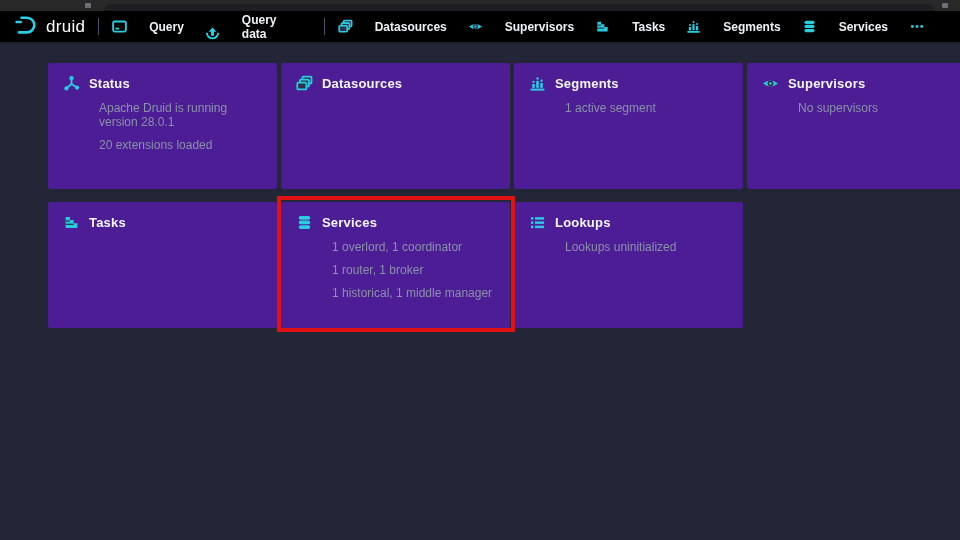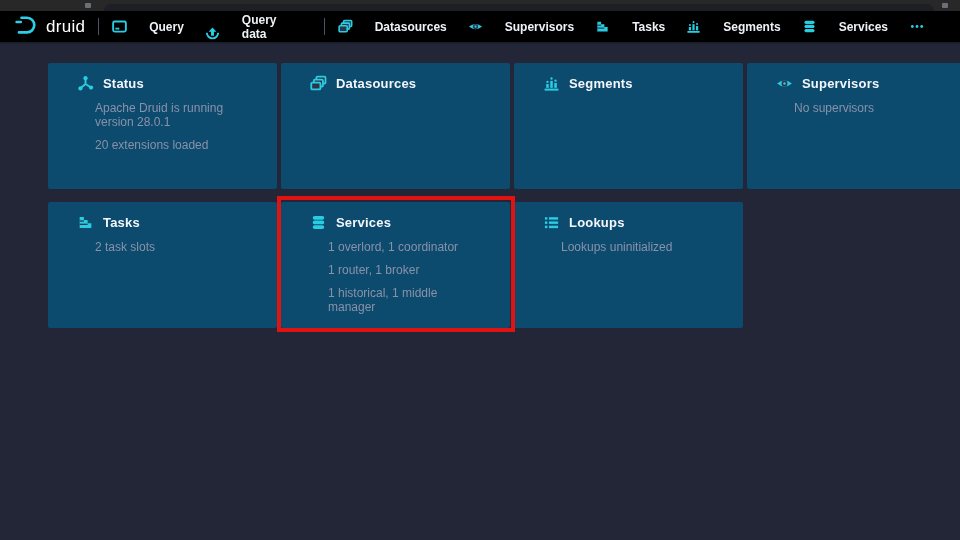--- a/index.html
+++ b/index.html
@@ -44,30 +44,30 @@
 
   
   .main { position: absolute; top: 42px; left: 0; right: 0; bottom: 0; }
   .grid {
     padding: 21px 0 0 48px;
     display: grid;
     grid-template-columns: repeat(4, 229px);
     column-gap: 4px; row-gap: 13px;
   }
   .card {
-    background: #0c4a6e;
+    background: #4c1d95;
     height: 126px;
     border-radius: 2px;
-    padding: 12px 29px;
+    padding: 12px 15px;
     box-sizing: border-box;
     cursor: pointer;
   }
   .card-head { display: flex; align-items: center; gap: 9px; }
   .card-title { color: #f3f6fb; font-size: 13px; font-weight: 700; letter-spacing: .2px; }
-  .card-line { margin-top: 9px; margin-left: 18px; color: #8a92a8; font-size: 12px; }
+  .card-line { margin-top: 9px; margin-left: 36px; color: #8a92a8; font-size: 12px; }
   .card-line:empty { display: none; }
 
   
   .highlight-box {
     position: absolute; left: 277px; top: 196px;
     width: 230px; height: 128px;
     border: 4px solid #e01212;
     z-index: 5; pointer-events: none;
   }
 </style>
@@ -232,20 +232,21 @@
             <rect x="3" y="8.5" width="2.4" height="3.6"></rect>
             <rect x="6.8" y="5.5" width="2.4" height="6.6"></rect>
             <rect x="10.6" y="7.5" width="2.4" height="4.6"></rect>
             <circle cx="4.2" cy="6.4" r="1.1"></circle>
               <circle cx="8" cy="3.3" r="1.1"></circle>
               <circle cx="11.8" cy="5.3" r="1.1"></circle>
           </svg>
         </span>
         <span class="card-title">Segments</span>
       </div>
+      <div class="card-line">1 active segment</div>
 
     </div>
 
     <div class="card">
       <div class="card-head">
         <span class="card-icon">
           <svg width="17" height="17" viewBox="0 0 16 16">
             <path d="M1 8 Q8 2.4 15 8 Q8 13.6 1 8 Z" fill="#28cde2"></path>
             <circle cx="8" cy="8" r="2.8" fill="#2e334b"></circle>
             <circle cx="8" cy="8" r="1.2" fill="#28cde2"></circle>
@@ -261,21 +262,20 @@
       <div class="card-head">
         <span class="card-icon">
           <svg width="17" height="17" viewBox="0 0 16 16">
             <path d="M2.5 2.8 h4 v2.9 h3.5 v2.9 h3.5 v4.6 h-11 Z" fill="#28cde2"></path>
             <rect x="2.5" y="6" width="4" height="1.2" fill="#2e334b"></rect>
             <rect x="2.5" y="9.1" width="7.5" height="1.2" fill="#2e334b"></rect>
           </svg>
         </span>
         <span class="card-title">Tasks</span>
       </div>
-      <div class="card-line">2 task slots</div>
 
     </div>
 
     <div class="card">
       <div class="card-head">
         <span class="card-icon">
           <svg width="17" height="17" viewBox="0 0 16 16" fill="#28cde2">
             <rect x="2.6" y="1.8" width="10.8" height="3.5" rx="1.75"></rect>
             <rect x="2.6" y="6.2" width="10.8" height="3.5" rx="1.75"></rect>
             <rect x="2.6" y="10.6" width="10.8" height="3.5" rx="1.75"></rect>

